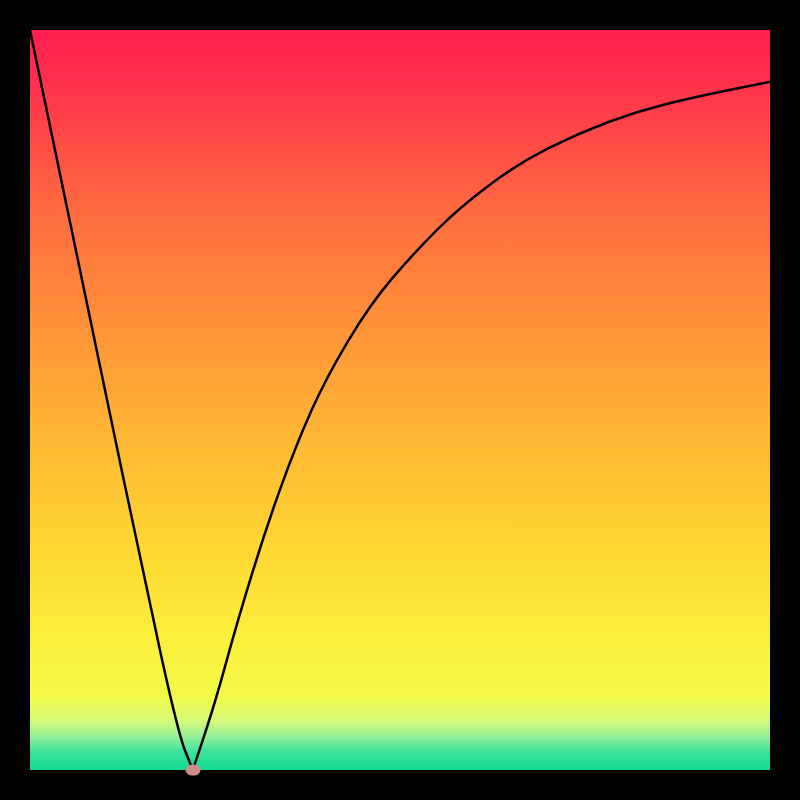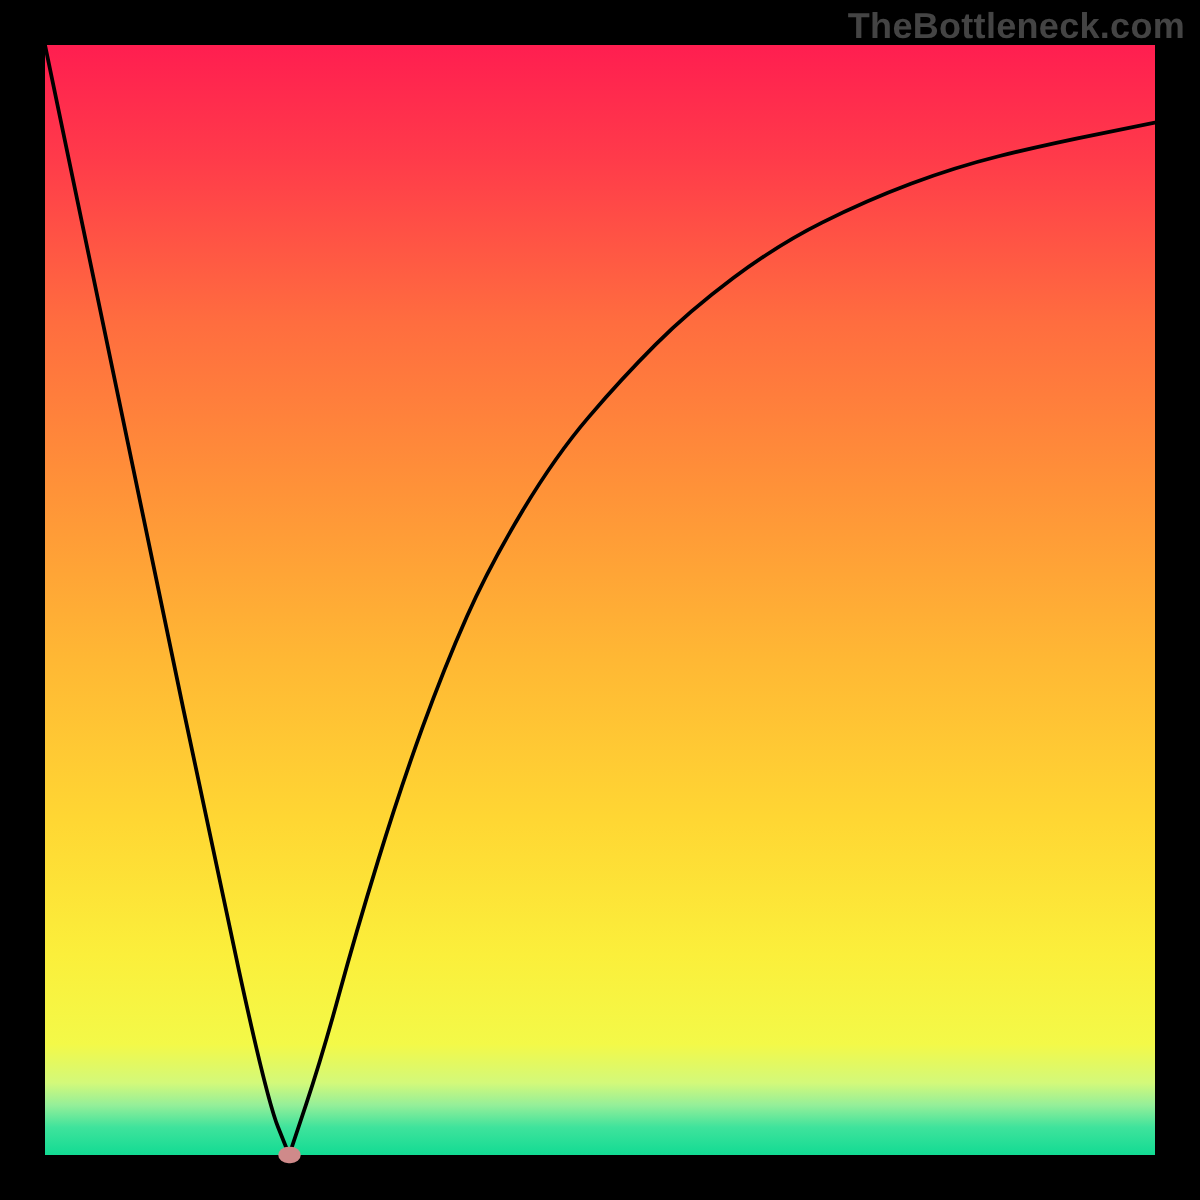--- a/index.html
+++ b/index.html
@@ -59,21 +59,20 @@
     border-radius: 50%/55%;
     transform: translate(-50%, -50%);
     z-index: 3;
   }
 </style>
 </head>
 <body>
 
 <div class="root">
 
-  <div class="watermark">TheBottleneck.com</div>
 
   <div class="plot-frame">
 
     <div class="plot-area">
 
       <svg class="gradient-bg" width="740" height="740">
         <defs>
           <linearGradient id="bg-grad" x1="0" y1="0" x2="0" y2="1">
               <stop offset="0%" stop-color="#ff1e50"></stop>
               <stop offset="10%" stop-color="#ff3a4a"></stop>

